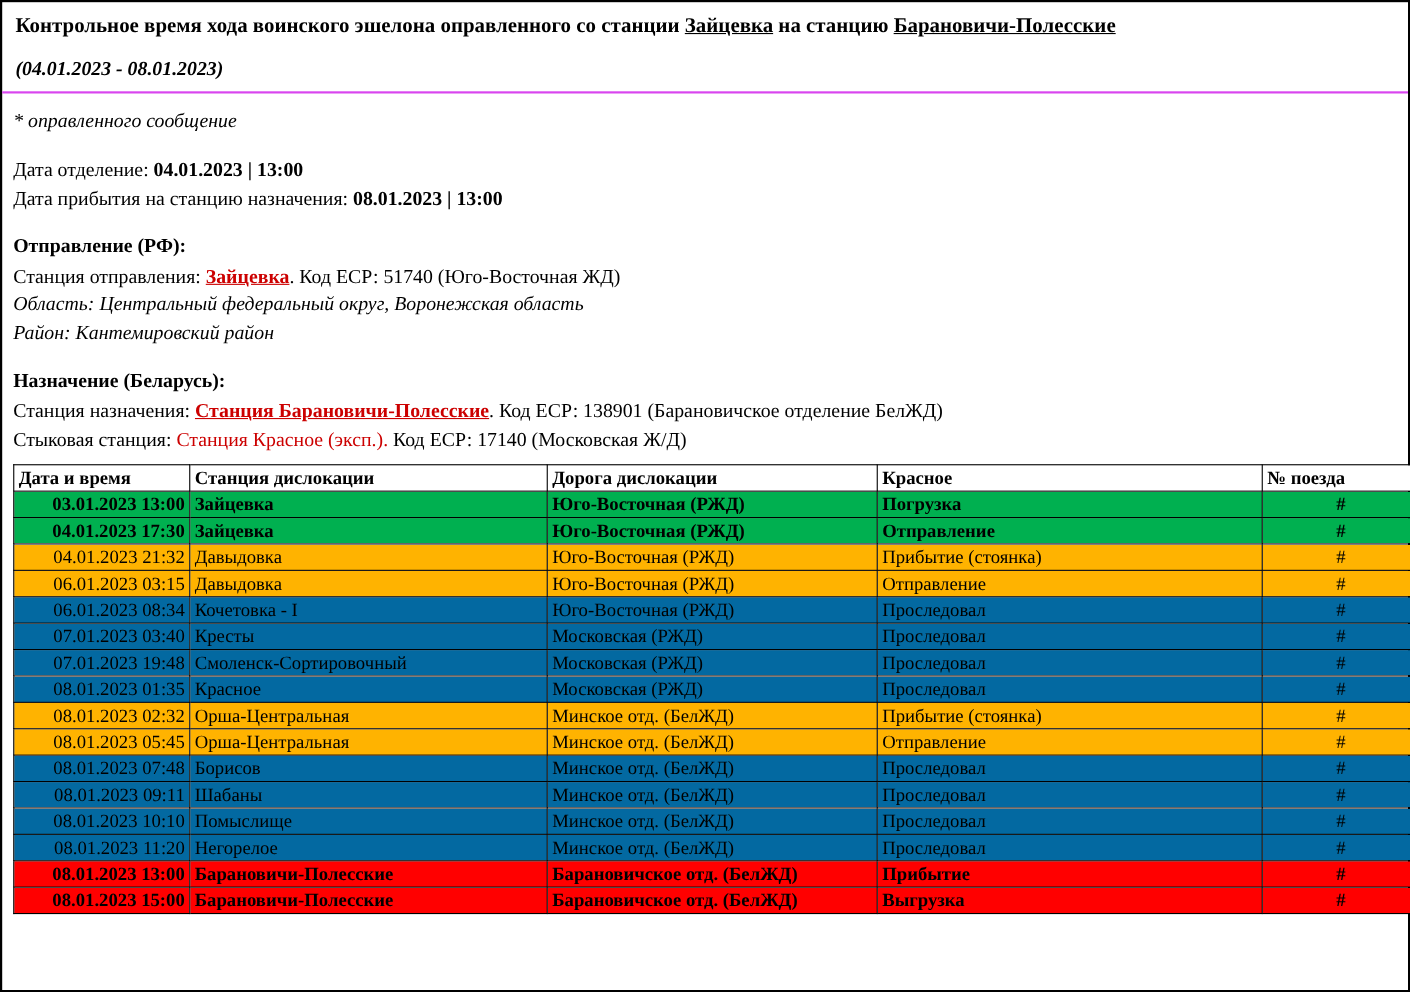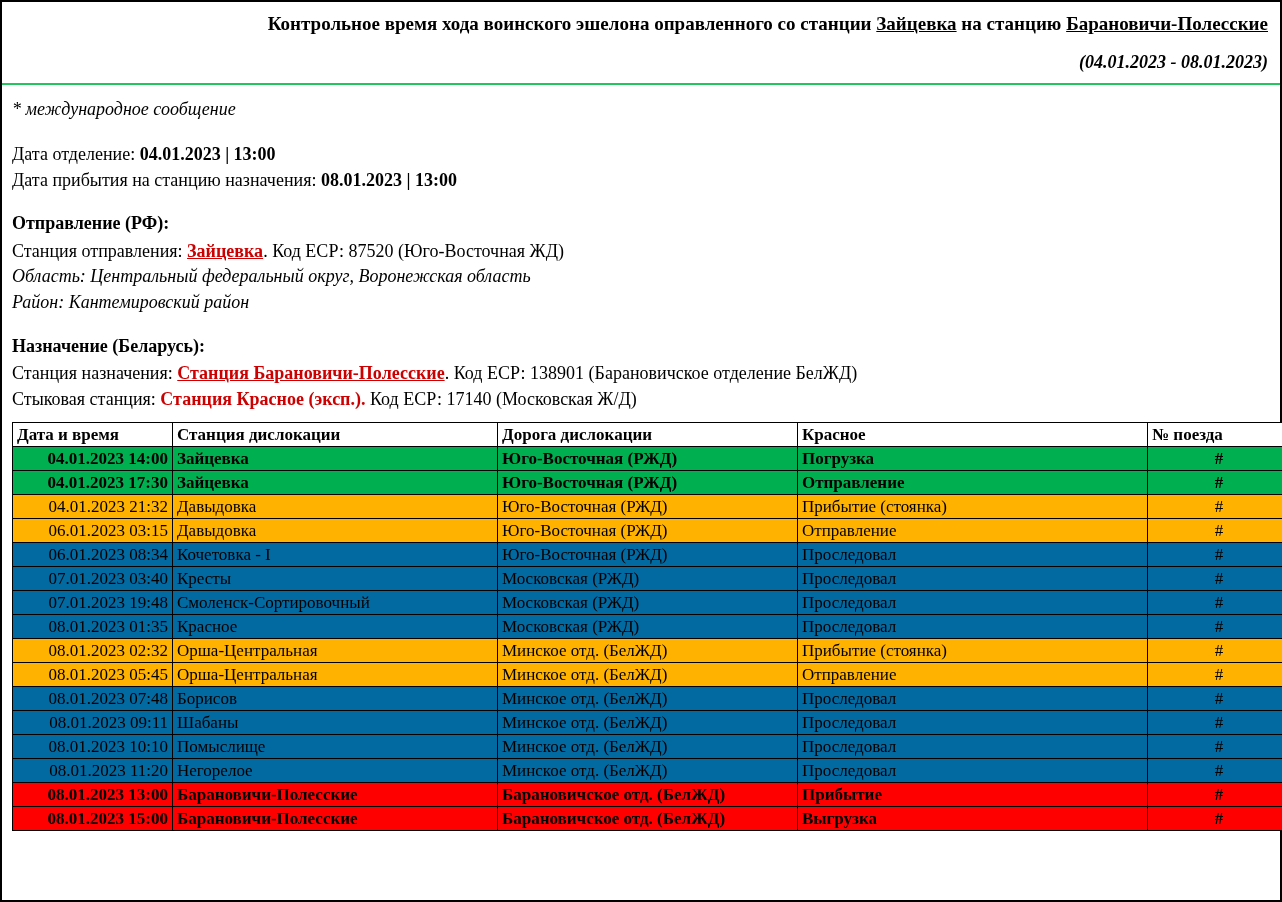--- a/index.html
+++ b/index.html
@@ -16,23 +16,23 @@
   }
   .page {
     width: 1282px;
     height: 902px;
     box-sizing: border-box;
     border: 2px solid #000;
     display: flex;
     flex-direction: column;
   }
   .title-block {
-    border-bottom: 2px solid #22c55e;
+    border-bottom: 2px solid #d946ef;
     padding: 10px 12px 10px 12px;
-    text-align: right;
+    text-align: left;
   }
   .title-line {
     font-size: 19px;
     font-weight: bold;
     line-height: 1.25;
   }
   .title-line .u {
     text-decoration: underline;
   }
   .subtitle {
@@ -67,21 +67,21 @@
   .italic {
     font-style: italic;
   }
   .red-bold-ul {
     color: #cc0000;
     font-weight: bold;
     text-decoration: underline;
   }
   .red-bold {
     color: #cc0000;
-    font-weight: bold;
+    font-weight: normal;
   }
   table.sched {
     border-collapse: collapse;
     width: 100%;
     margin-top: 10px;
     table-layout: fixed;
   }
   table.sched th, table.sched td {
     border: 1px solid #000;
     font-size: 17px;
@@ -118,34 +118,34 @@
 
   <div class="title-block">
     <div class="title-line">
       <span>Контрольное время хода воинского эшелона оправленного со станции </span><span class="u">Зайцевка</span><span> на станцию </span><span class="u">Барановичи-Полесские</span>
     </div>
     <div class="subtitle">(04.01.2023 - 08.01.2023)</div>
   </div>
 
   <div class="body-block">
 
-    <div class="note-intl">* международное сообщение</div>
+    <div class="note-intl">* оправленного сообщение</div>
 
     <div class="kv">
       <span>Дата отделение: </span><span class="val">04.01.2023 |  13:00</span>
     </div>
     <div class="kv">
       <span>Дата прибытия на станцию назначения: </span><span class="val">08.01.2023 | 13:00</span>
     </div>
 
     <div class="gap"></div>
 
     <div class="section-head">Отправление (РФ):</div>
     <div>
-      <span>Станция отправления: </span><span class="red-bold-ul">Зайцевка</span><span>. Код ЕСР: 87520 (Юго-Восточная ЖД)</span>
+      <span>Станция отправления: </span><span class="red-bold-ul">Зайцевка</span><span>. Код ЕСР: 51740 (Юго-Восточная ЖД)</span>
     </div>
     <div class="italic">Область: Центральный федеральный округ, Воронежская область</div>
     <div class="italic">Район: Кантемировский район</div>
 
     <div class="gap"></div>
 
     <div class="section-head">Назначение (Беларусь):</div>
     <div>
       <span>Станция назначения: </span><span class="red-bold-ul">Станция Барановичи-Полесские</span><span>. Код ЕСР: 138901 (Барановичское отделение БелЖД)</span>
     </div>
@@ -165,21 +165,21 @@
         <tr>
           <th>Дата и время</th>
           <th>Станция дислокации</th>
           <th>Дорога дислокации</th>
           <th>Красное</th>
           <th>№ поезда</th>
         </tr>
       </thead>
       <tbody id="sched-body">
           <tr class="row-green">
-            <td class="c-datetime">04.01.2023 14:00</td>
+            <td class="c-datetime">03.01.2023 13:00</td>
             <td class="c-station">Зайцевка</td>
             <td class="c-road">Юго-Восточная (РЖД)</td>
             <td class="c-op">Погрузка</td>
             <td class="c-train">#</td>
           </tr>
           <tr class="row-green">
             <td class="c-datetime">04.01.2023 17:30</td>
             <td class="c-station">Зайцевка</td>
             <td class="c-road">Юго-Восточная (РЖД)</td>
             <td class="c-op">Отправление</td>

